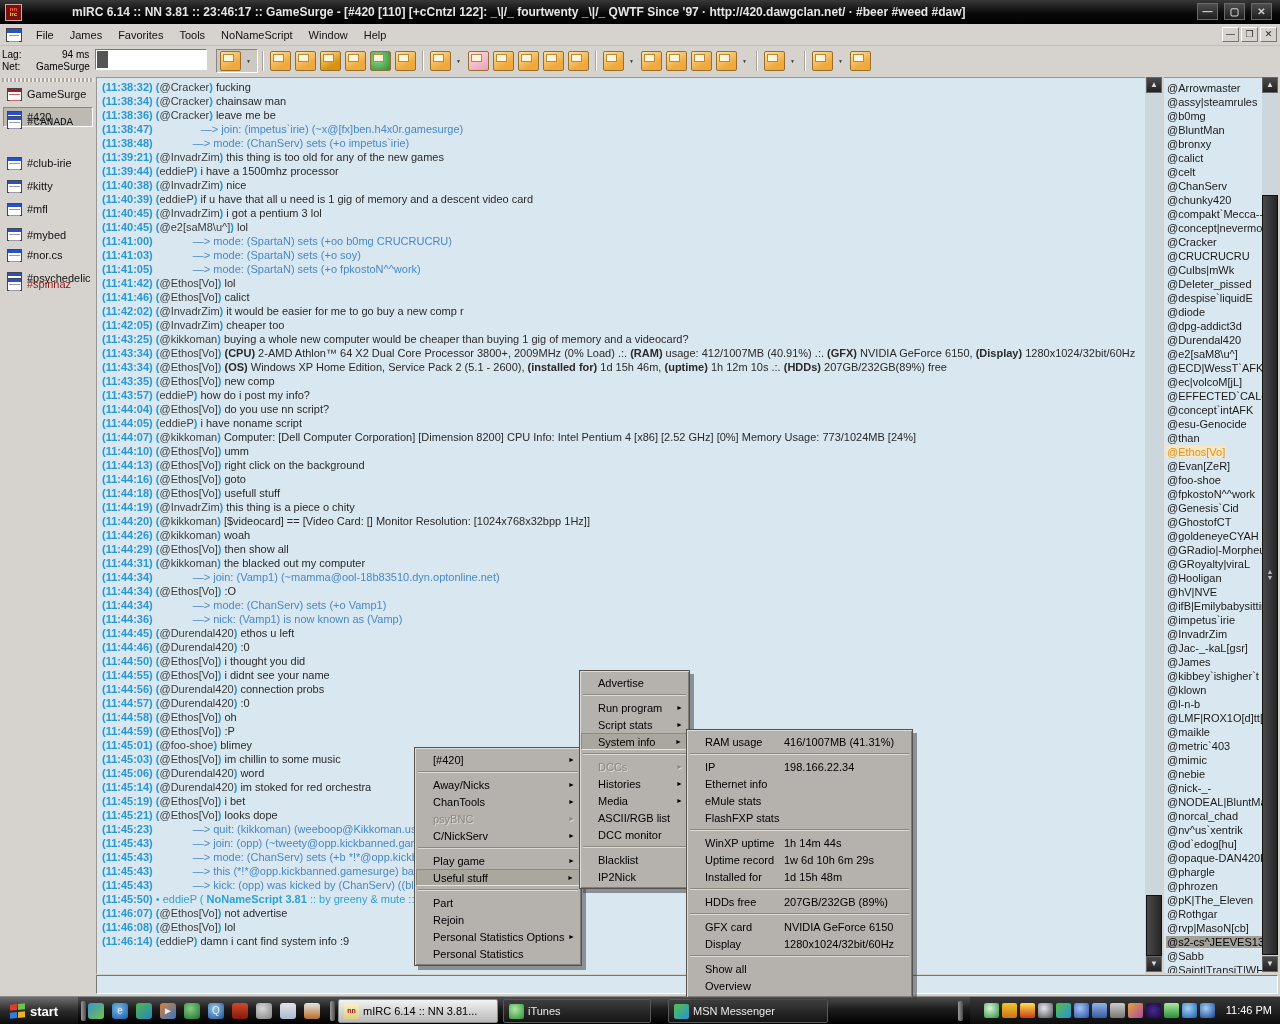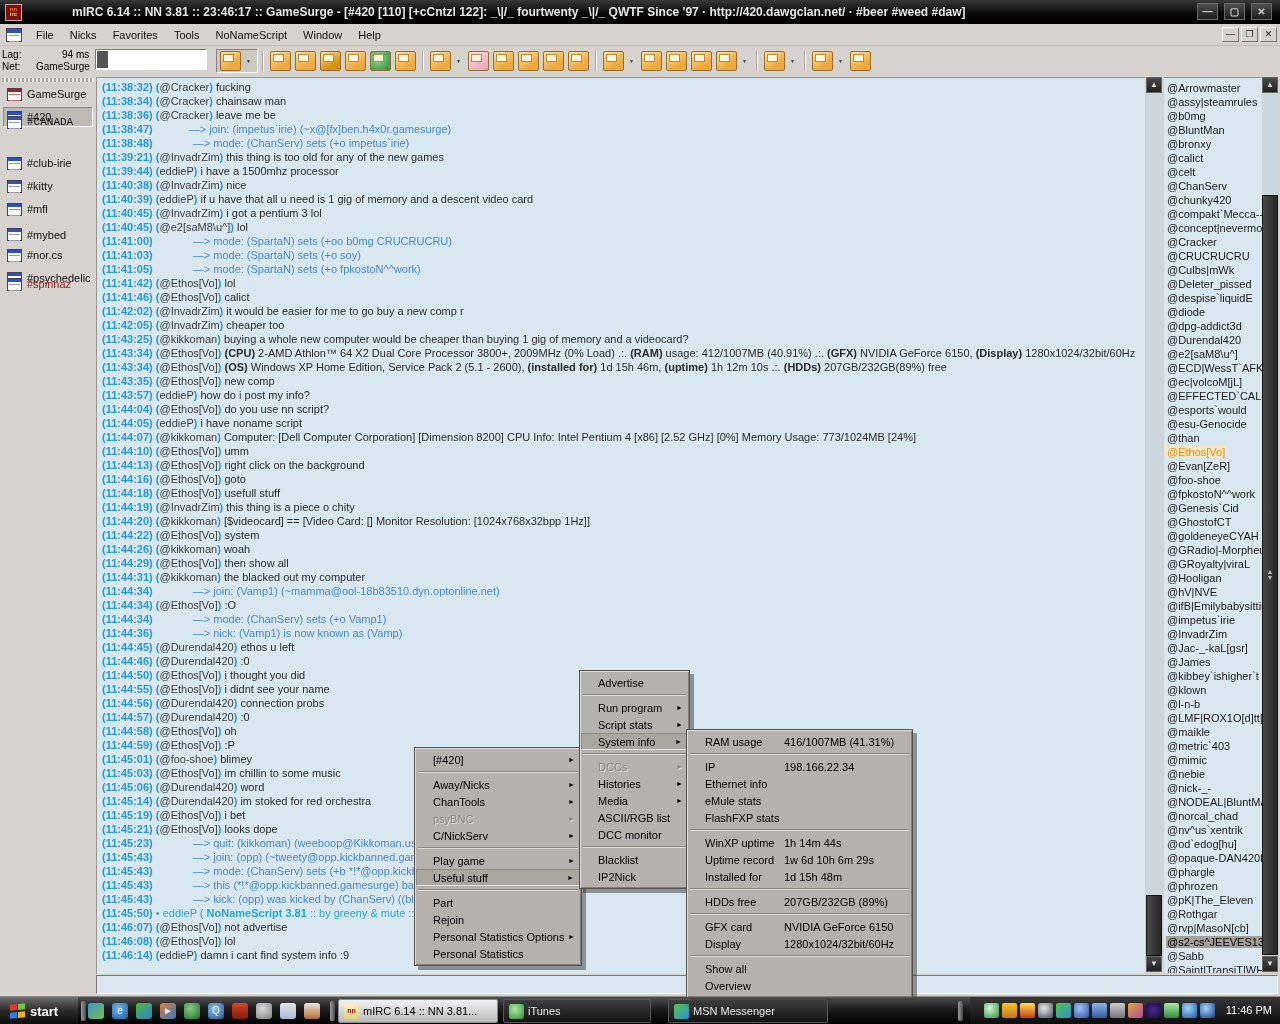--- a/index.html
+++ b/index.html
@@ -101,21 +101,21 @@
   <div id="title-text" data-name="window-title">mIRC 6.14 :: NN 3.81 :: 23:46:17 :: GameSurge - [#420 [110] [+cCntzl 122]: _\|/_ fourtwenty _\|/_ QWTF Since '97 · http://420.dawgclan.net/ · #beer #weed #daw]</div>
   <div class="tb-btn" style="left:1197px" data-name="minimize-button">—</div>
   <div class="tb-btn" style="left:1224px" data-name="maximize-button">▢</div>
   <div class="tb-btn" style="left:1251px" data-name="close-button">✕</div>
 </div>
 
 <div id="menubar" data-name="menubar">
   <div class="doc-icon" data-name="channel-window-icon"></div>
   <div id="menu-items" style="display:flex">
       <div class="menu-item" data-name="menu-file">File</div>
-      <div class="menu-item" data-name="menu-view">Nicks</div>
+      <div class="menu-item" data-name="menu-view">James</div>
       <div class="menu-item" data-name="menu-favorites">Favorites</div>
       <div class="menu-item" data-name="menu-tools">Tools</div>
       <div class="menu-item" data-name="menu-nonamescript">NoNameScript</div>
       <div class="menu-item" data-name="menu-window">Window</div>
       <div class="menu-item" data-name="menu-help">Help</div>
     </div>
   <div class="mdi-btn" style="left:1222px" data-name="mdi-minimize-button">—</div>
   <div class="mdi-btn" style="left:1241px" data-name="mdi-restore-button">❐</div>
   <div class="mdi-btn" style="left:1260px" data-name="mdi-close-button">✕</div>
 </div>
@@ -207,21 +207,21 @@
     <div class="sbtn alert" data-name="switchbar-item-spinnaz" style="top: 274px;">
       <div class="sb-icon" data-name="channel-window-icon"></div>
       <span class="sb-label" data-name="switchbar-label">#spinnaz</span>
     </div>
   </div>
 
 <div id="chat" data-name="chat-area">
     <div class="cl" data-name="chat-line"><span class="ct">(11:38:32)</span> <span class="cp">(</span><span class="cn">@Cracker</span><span class="cp">)</span> <span class="cm">fucking</span></div>
     <div class="cl" data-name="chat-line"><span class="ct">(11:38:34)</span> <span class="cp">(</span><span class="cn">@Cracker</span><span class="cp">)</span> <span class="cm">chainsaw man</span></div>
     <div class="cl" data-name="chat-line"><span class="ct">(11:38:36)</span> <span class="cp">(</span><span class="cn">@Cracker</span><span class="cp">)</span> <span class="cm">leave me be</span></div>
-    <div class="cl" data-name="chat-line"><span class="ct">(11:38:47)</span><span class="csys" style="margin-left:36px">—&gt; join: (impetus`irie) (~x@[fx]ben.h4x0r.gamesurge)</span></div>
+    <div class="cl" data-name="chat-line"><span class="ct">(11:38:47)</span><span class="csys" style="margin-left:48px">—&gt; join: (impetus`irie) (~x@[fx]ben.h4x0r.gamesurge)</span></div>
     <div class="cl" data-name="chat-line"><span class="ct">(11:38:48)</span><span class="csys" style="margin-left:40px">—&gt; mode: (ChanServ) sets (+o impetus`irie)</span></div>
     <div class="cl" data-name="chat-line"><span class="ct">(11:39:21)</span> <span class="cp">(</span><span class="cn">@InvadrZim</span><span class="cp">)</span> <span class="cm">this thing is too old for any of the new games</span></div>
     <div class="cl" data-name="chat-line"><span class="ct">(11:39:44)</span> <span class="cp">(</span><span class="cn">eddieP</span><span class="cp">)</span> <span class="cm">i have a 1500mhz processor</span></div>
     <div class="cl" data-name="chat-line"><span class="ct">(11:40:38)</span> <span class="cp">(</span><span class="cn">@InvadrZim</span><span class="cp">)</span> <span class="cm">nice</span></div>
     <div class="cl" data-name="chat-line"><span class="ct">(11:40:39)</span> <span class="cp">(</span><span class="cn">eddieP</span><span class="cp">)</span> <span class="cm">if u have that all u need is 1 gig of memory and a descent video card</span></div>
     <div class="cl" data-name="chat-line"><span class="ct">(11:40:45)</span> <span class="cp">(</span><span class="cn">@InvadrZim</span><span class="cp">)</span> <span class="cm">i got a pentium 3 lol</span></div>
     <div class="cl" data-name="chat-line"><span class="ct">(11:40:45)</span> <span class="cp">(</span><span class="cn">@e2[saM8\u^]</span><span class="cp">)</span> <span class="cm">lol</span></div>
     <div class="cl" data-name="chat-line"><span class="ct">(11:41:00)</span><span class="csys" style="margin-left:40px">—&gt; mode: (SpartaN) sets (+oo b0mg CRUCRUCRU)</span></div>
     <div class="cl" data-name="chat-line"><span class="ct">(11:41:03)</span><span class="csys" style="margin-left:40px">—&gt; mode: (SpartaN) sets (+o soy)</span></div>
     <div class="cl" data-name="chat-line"><span class="ct">(11:41:05)</span><span class="csys" style="margin-left:40px">—&gt; mode: (SpartaN) sets (+o fpkostoN^^work)</span></div>
@@ -236,21 +236,20 @@
     <div class="cl" data-name="chat-line"><span class="ct">(11:43:57)</span> <span class="cp">(</span><span class="cn">eddieP</span><span class="cp">)</span> <span class="cm">how do i post my info?</span></div>
     <div class="cl" data-name="chat-line"><span class="ct">(11:44:04)</span> <span class="cp">(</span><span class="cn">@Ethos[Vo]</span><span class="cp">)</span> <span class="cm">do you use nn script?</span></div>
     <div class="cl" data-name="chat-line"><span class="ct">(11:44:05)</span> <span class="cp">(</span><span class="cn">eddieP</span><span class="cp">)</span> <span class="cm">i have noname script</span></div>
     <div class="cl" data-name="chat-line"><span class="ct">(11:44:07)</span> <span class="cp">(</span><span class="cn">@kikkoman</span><span class="cp">)</span> <span class="cm">Computer: [Dell Computer Corporation] [Dimension 8200] CPU Info: Intel Pentium 4 [x86] [2.52 GHz] [0%] Memory Usage: 773/1024MB [24%]</span></div>
     <div class="cl" data-name="chat-line"><span class="ct">(11:44:10)</span> <span class="cp">(</span><span class="cn">@Ethos[Vo]</span><span class="cp">)</span> <span class="cm">umm</span></div>
     <div class="cl" data-name="chat-line"><span class="ct">(11:44:13)</span> <span class="cp">(</span><span class="cn">@Ethos[Vo]</span><span class="cp">)</span> <span class="cm">right click on the background</span></div>
     <div class="cl" data-name="chat-line"><span class="ct">(11:44:16)</span> <span class="cp">(</span><span class="cn">@Ethos[Vo]</span><span class="cp">)</span> <span class="cm">goto</span></div>
     <div class="cl" data-name="chat-line"><span class="ct">(11:44:18)</span> <span class="cp">(</span><span class="cn">@Ethos[Vo]</span><span class="cp">)</span> <span class="cm">usefull stuff</span></div>
     <div class="cl" data-name="chat-line"><span class="ct">(11:44:19)</span> <span class="cp">(</span><span class="cn">@InvadrZim</span><span class="cp">)</span> <span class="cm">this thing is a piece o chity</span></div>
     <div class="cl" data-name="chat-line"><span class="ct">(11:44:20)</span> <span class="cp">(</span><span class="cn">@kikkoman</span><span class="cp">)</span> <span class="cm">[$videocard] == [Video Card: [] Monitor Resolution: [1024x768x32bpp 1Hz]]</span></div>
-    <div class="cl" data-name="chat-line"><span class="ct">(11:44:22)</span> <span class="cp">(</span><span class="cn">@Ethos[Vo]</span><span class="cp">)</span> <span class="cm">system</span></div>
     <div class="cl" data-name="chat-line"><span class="ct">(11:44:26)</span> <span class="cp">(</span><span class="cn">@kikkoman</span><span class="cp">)</span> <span class="cm">woah</span></div>
     <div class="cl" data-name="chat-line"><span class="ct">(11:44:29)</span> <span class="cp">(</span><span class="cn">@Ethos[Vo]</span><span class="cp">)</span> <span class="cm">then show all</span></div>
     <div class="cl" data-name="chat-line"><span class="ct">(11:44:31)</span> <span class="cp">(</span><span class="cn">@kikkoman</span><span class="cp">)</span> <span class="cm">the blacked out my computer</span></div>
     <div class="cl" data-name="chat-line"><span class="ct">(11:44:34)</span><span class="csys" style="margin-left:40px">—&gt; join: (Vamp1) (~mamma@ool-18b83510.dyn.optonline.net)</span></div>
     <div class="cl" data-name="chat-line"><span class="ct">(11:44:34)</span> <span class="cp">(</span><span class="cn">@Ethos[Vo]</span><span class="cp">)</span> <span class="cm">:O</span></div>
     <div class="cl" data-name="chat-line"><span class="ct">(11:44:34)</span><span class="csys" style="margin-left:40px">—&gt; mode: (ChanServ) sets (+o Vamp1)</span></div>
     <div class="cl" data-name="chat-line"><span class="ct">(11:44:36)</span><span class="csys" style="margin-left:40px">—&gt; nick: (Vamp1) is now known as (Vamp)</span></div>
     <div class="cl" data-name="chat-line"><span class="ct">(11:44:45)</span> <span class="cp">(</span><span class="cn">@Durendal420</span><span class="cp">)</span> <span class="cm">ethos u left</span></div>
     <div class="cl" data-name="chat-line"><span class="ct">(11:44:46)</span> <span class="cp">(</span><span class="cn">@Durendal420</span><span class="cp">)</span> <span class="cm">:0</span></div>
     <div class="cl" data-name="chat-line"><span class="ct">(11:44:50)</span> <span class="cp">(</span><span class="cn">@Ethos[Vo]</span><span class="cp">)</span> <span class="cm">i thought you did</span></div>
@@ -299,21 +298,21 @@
     <div class="ul-item" data-name="user-list-item"><span>@Culbs|mWk</span></div>
     <div class="ul-item" data-name="user-list-item"><span>@Deleter_pissed</span></div>
     <div class="ul-item" data-name="user-list-item"><span>@despise`liquidE</span></div>
     <div class="ul-item" data-name="user-list-item"><span>@diode</span></div>
     <div class="ul-item" data-name="user-list-item"><span>@dpg-addict3d</span></div>
     <div class="ul-item" data-name="user-list-item"><span>@Durendal420</span></div>
     <div class="ul-item" data-name="user-list-item"><span>@e2[saM8\u^]</span></div>
     <div class="ul-item" data-name="user-list-item"><span>@ECD|WessT`AFK</span></div>
     <div class="ul-item" data-name="user-list-item"><span>@ec|volcoM[jL]</span></div>
     <div class="ul-item" data-name="user-list-item"><span>@EFFECTED`CALoF</span></div>
-    <div class="ul-item" data-name="user-list-item"><span>@esports`would</span></div>
+    <div class="ul-item" data-name="user-list-item"><span>@concept`intAFK</span></div>
     <div class="ul-item" data-name="user-list-item"><span>@esu-Genocide</span></div>
     <div class="ul-item" data-name="user-list-item"><span>@than</span></div>
     <div class="ul-item ul-hl" data-name="user-list-item"><span>@Ethos[Vo]</span></div>
     <div class="ul-item" data-name="user-list-item"><span>@Evan[ZeR]</span></div>
     <div class="ul-item" data-name="user-list-item"><span>@foo-shoe</span></div>
     <div class="ul-item" data-name="user-list-item"><span>@fpkostoN^^work</span></div>
     <div class="ul-item" data-name="user-list-item"><span>@Genesis`Cid</span></div>
     <div class="ul-item" data-name="user-list-item"><span>@GhostofCT</span></div>
     <div class="ul-item" data-name="user-list-item"><span>@goldeneyeCYAH</span></div>
     <div class="ul-item" data-name="user-list-item"><span>@GRadio|-Morpheu</span></div>

